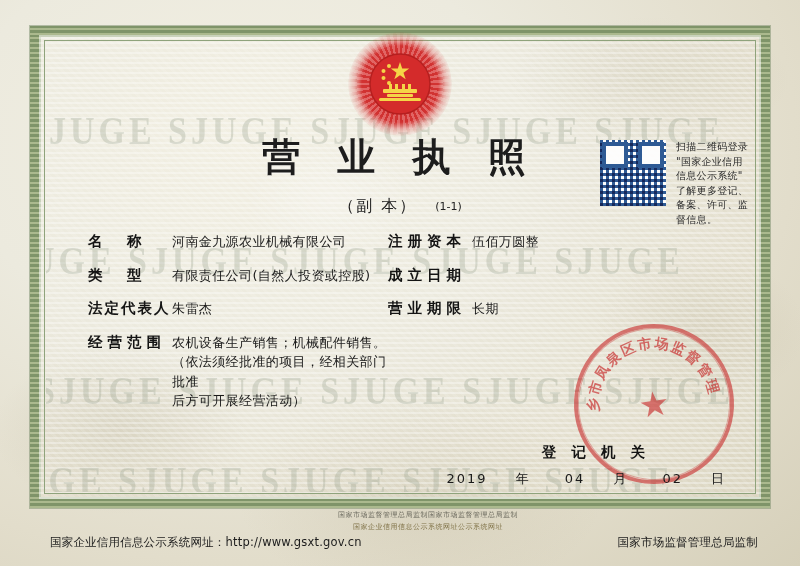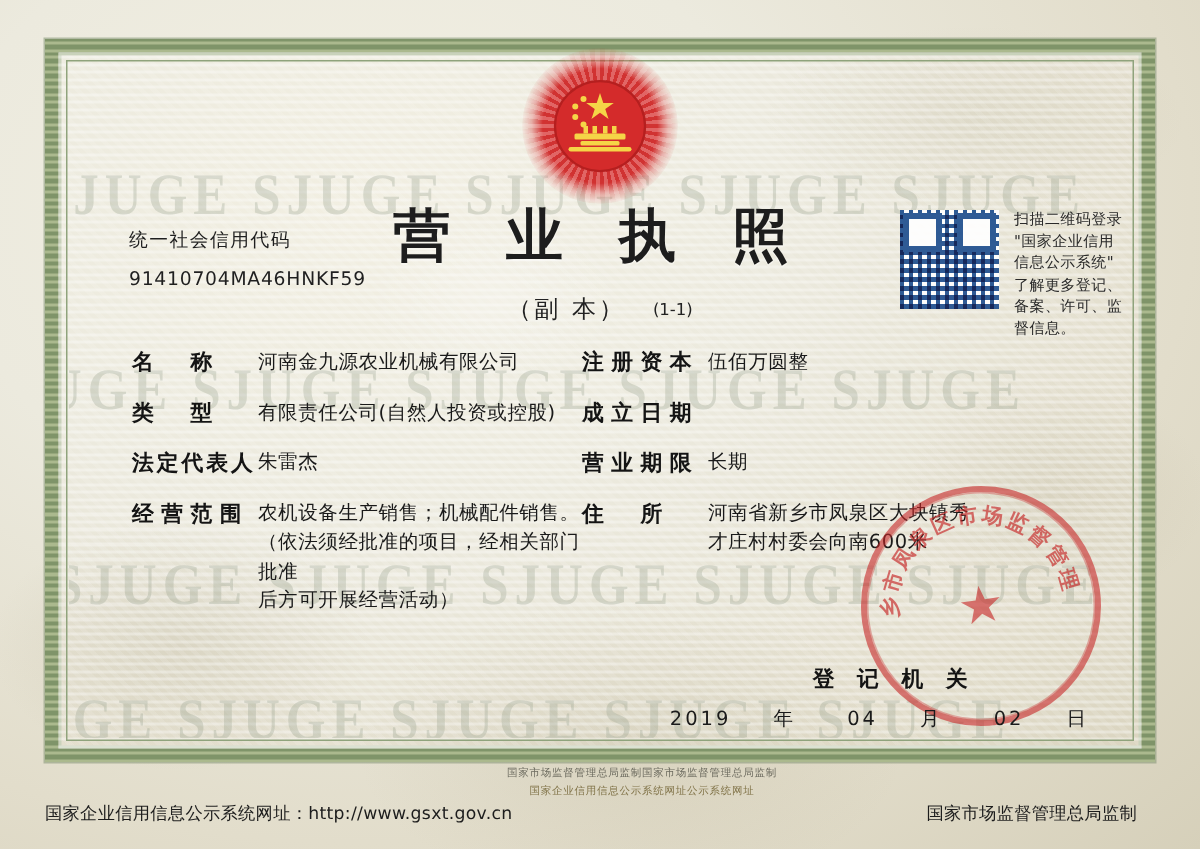--- a/index.html
+++ b/index.html
@@ -153,21 +153,21 @@
   .seal .arc{
     position:absolute;left:0;top:0;width:100%;height:100%;
   }
   .seal text{
     fill:rgba(198,38,38,.66);font-size:14px;font-weight:bold;
     font-family:"DejaVu Sans","Liberation Sans",sans-serif;letter-spacing:2px;
   }
 
   
   .footer-left{
-    position:absolute;left:30px;bottom:16px;font-size:11.5px;color:#1c1c1c;letter-spacing:.2px;
+    position:absolute;left:50px;bottom:16px;font-size:11.5px;color:#1c1c1c;letter-spacing:.2px;
   }
   .footer-right{
     position:absolute;right:42px;bottom:16px;font-size:11.5px;color:#1c1c1c;letter-spacing:.2px;
   }
   .microtext{
     position:absolute;left:0;bottom:34px;width:100%;text-align:center;
     font-size:7px;color:rgba(70,70,60,.75);letter-spacing:.5px;margin-left:28px;
   }
   .microtext .l2{display:block;margin-top:2px;color:rgba(120,105,60,.9);}
 </style>
@@ -201,24 +201,20 @@
         <rect x="20" y="43" width="26" height="3" rx="1"></rect>
         <rect x="22" y="33" width="3" height="5"></rect>
           <rect x="28" y="33" width="3" height="5"></rect>
         <rect x="35" y="33" width="3" height="5"></rect>
           <rect x="41" y="33" width="3" height="5"></rect>
         <rect x="12" y="47" width="42" height="3" rx="1.5"></rect>
       </g>
     </svg>
   </div>
 
-  <div class="code-block">
-    <div class="code-label">统一社会信用代码</div>
-    <div class="code-value">91410704MA46HNKF59</div>
-  </div>
 
   <div class="qr"></div>
   <div class="qr-note" style="white-space:pre-line">扫描二维码登录
 "国家企业信用
 信息公示系统"
 了解更多登记、
 备案、许可、监
 督信息。</div>
 
   <div class="title">营 业 执 照</div>
@@ -258,25 +254,20 @@
         <div class="val">长期</div>
       </div>
     </div>
 
     <div class="row">
       <div class="col-l">
         <div class="lbl">经营范围</div>
         <div class="val" style="white-space:pre-line">农机设备生产销售；机械配件销售。
 （依法须经批准的项目，经相关部门批准
 后方可开展经营活动）</div>
-      </div>
-      <div class="col-r">
-        <div class="lbl">住　所</div>
-        <div class="val" style="white-space:pre-line">河南省新乡市凤泉区大块镇秀
-才庄村村委会向南600米</div>
       </div>
     </div>
   </div>
 
   <div class="registrar">登 记 机 关</div>
 
   <div class="seal">
     <svg class="arc" viewBox="0 0 152 152">
       <defs>
           <path id="arcpath" d="M 20,76 A 56,56 0 1 1 132,76"></path>

